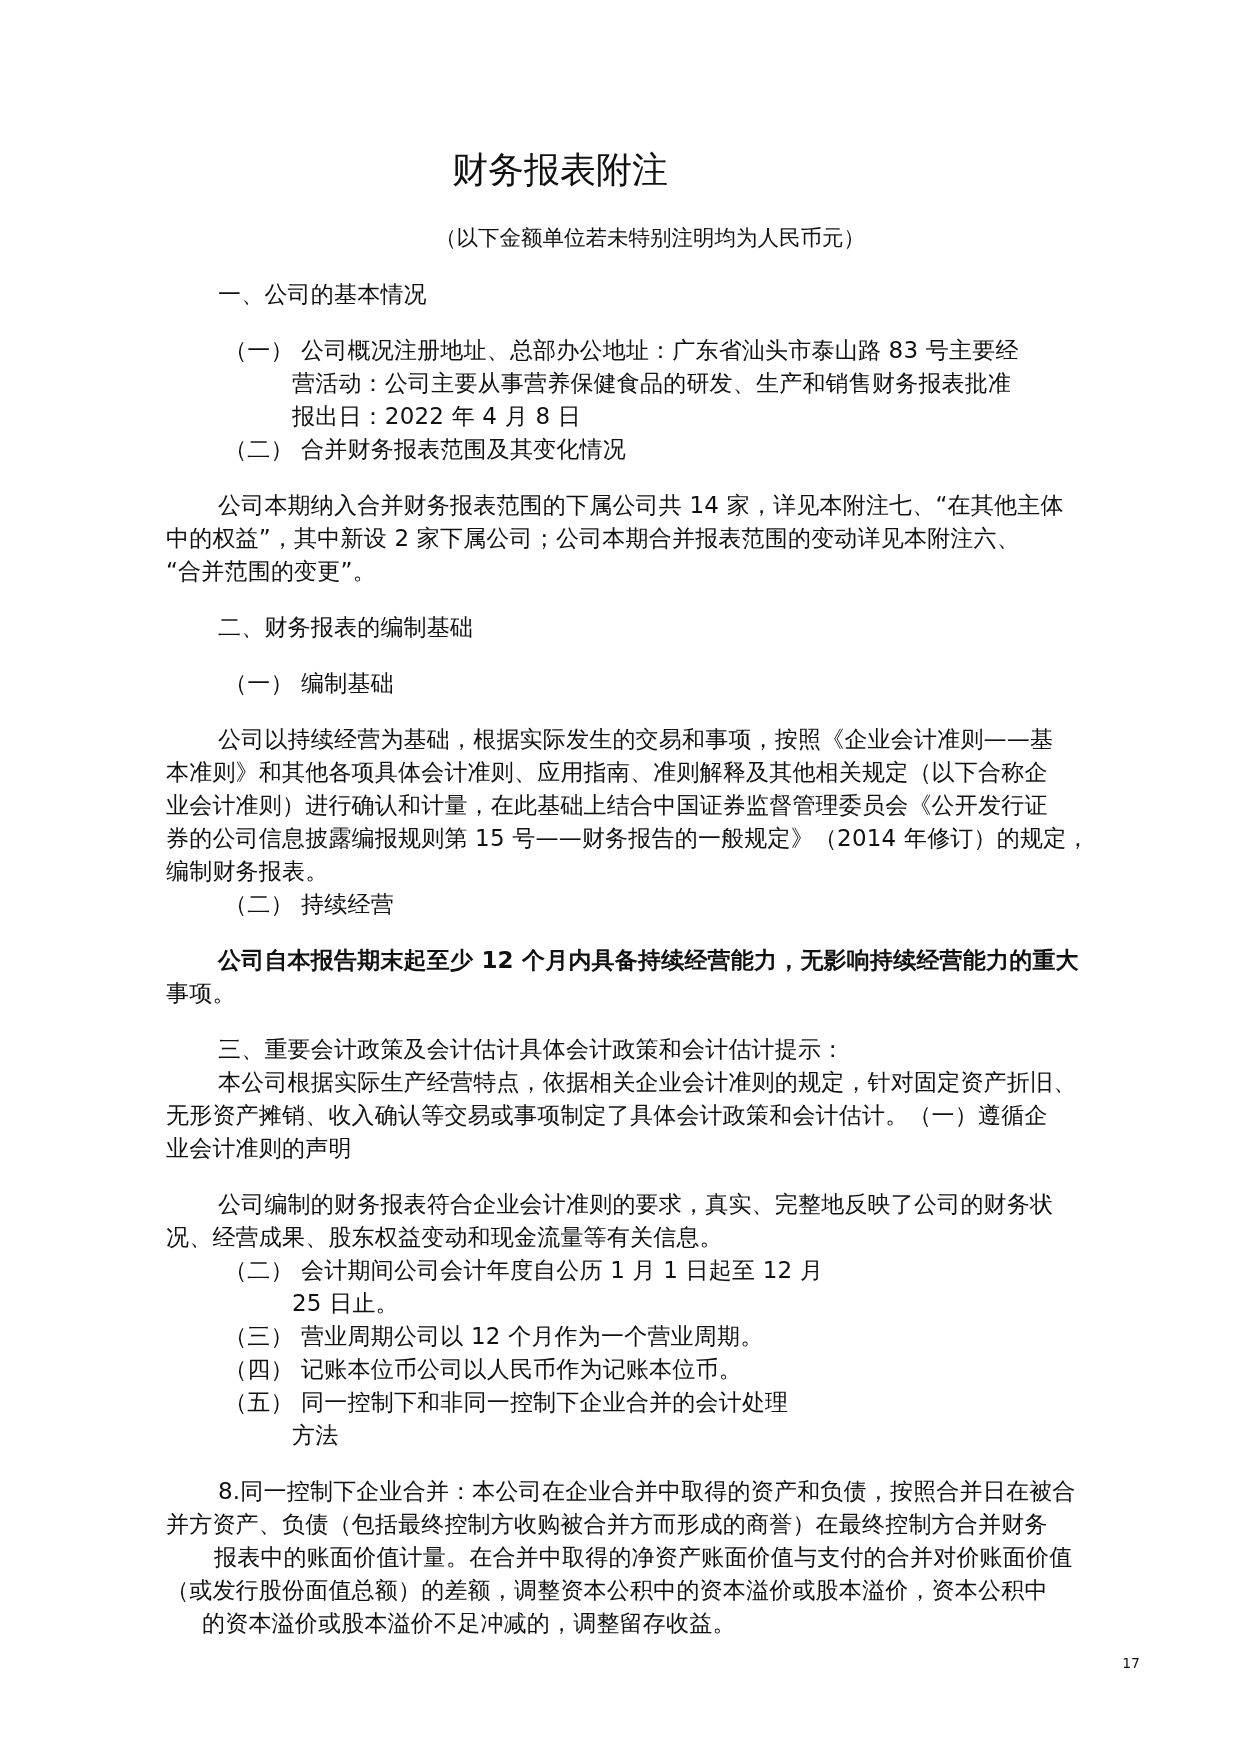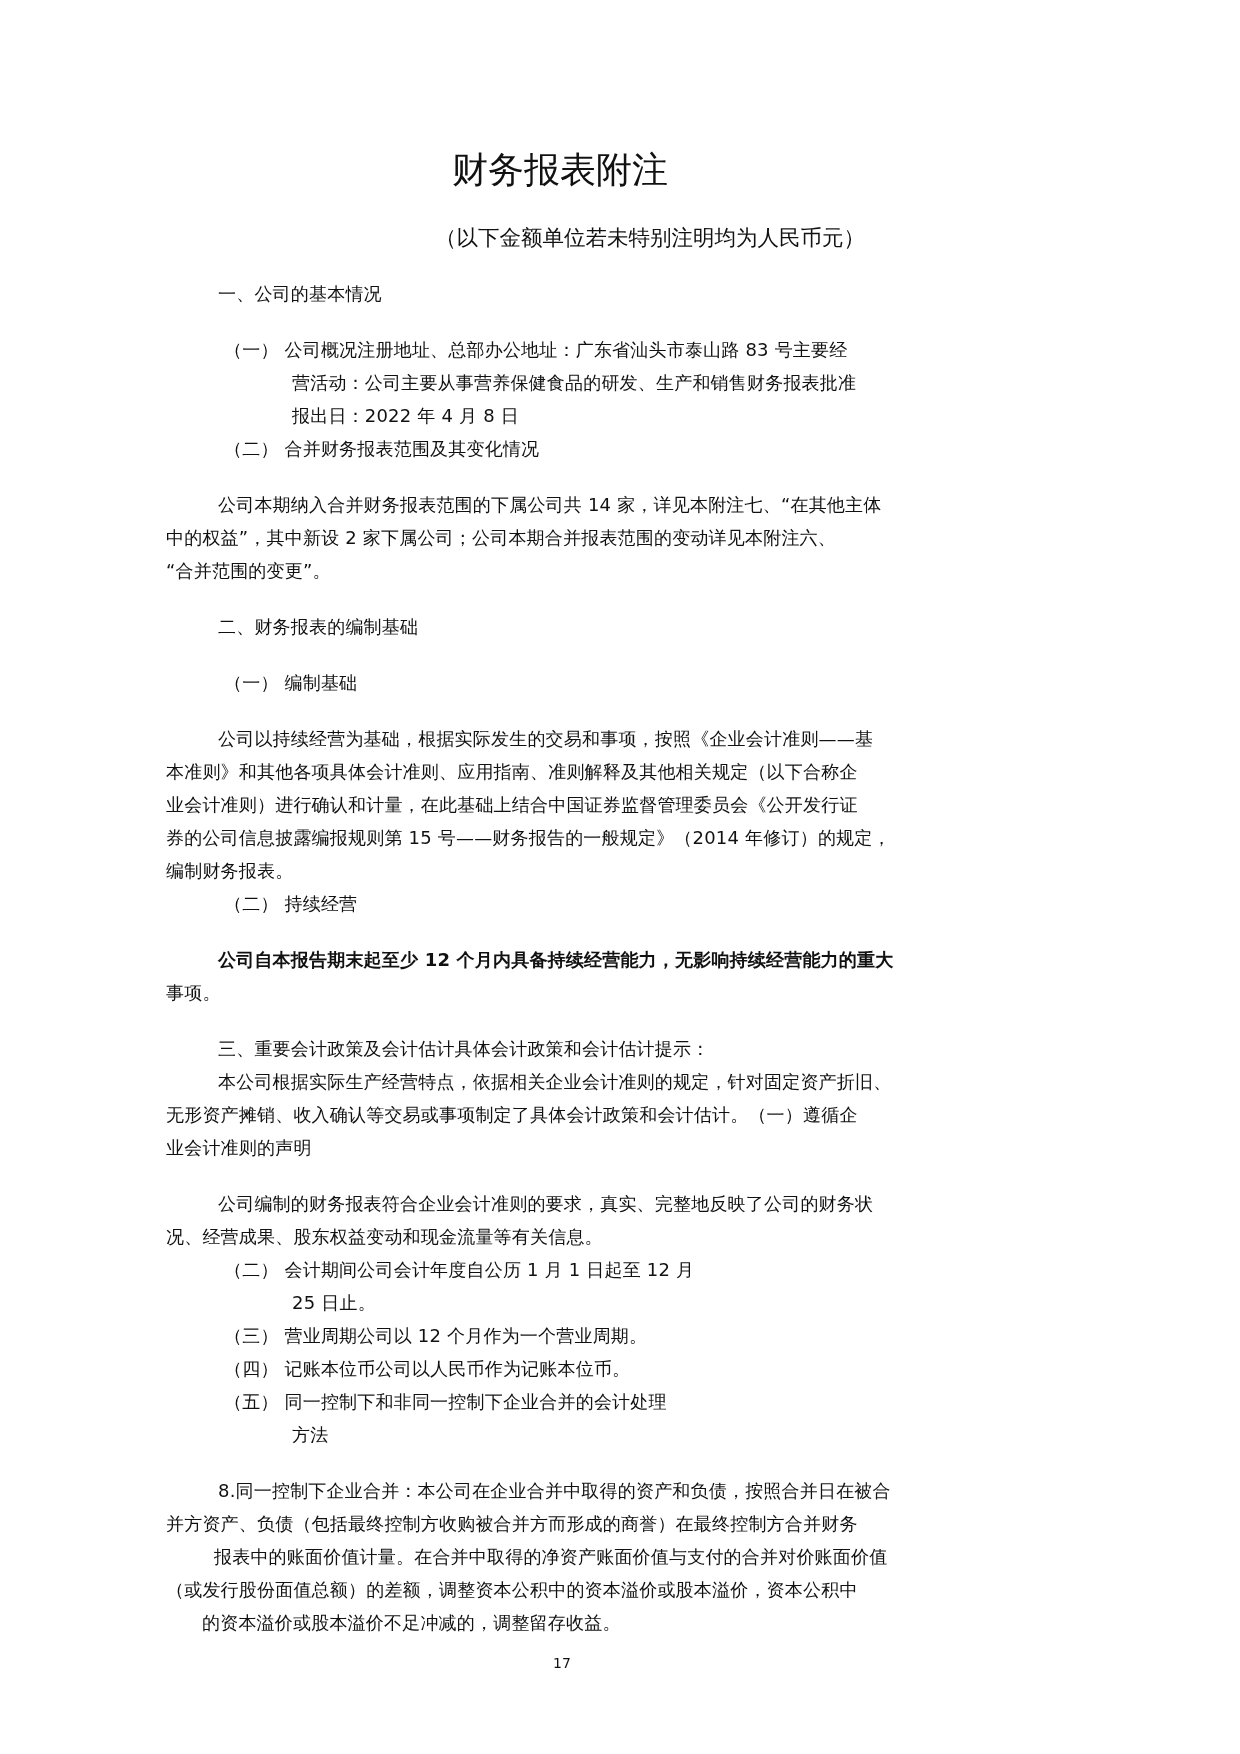--- a/index.html
+++ b/index.html
@@ -1,21 +1,21 @@
 <!DOCTYPE html>
 <html><head>
 <meta charset="utf-8">
 <style>
   html, body { margin: 0; padding: 0; background: #ffffff; }
   body { width: 1240px; height: 1754px; position: relative; overflow: hidden;
          font-family: "DejaVu Sans", "Liberation Sans", sans-serif; color: #111; }
-  .t { position: absolute; font-size: 18px; line-height: 30px; white-space: nowrap; letter-spacing: 0.2px; }
+  .t { position: absolute; font-size: 23px; line-height: 30px; white-space: nowrap; letter-spacing: 0.2px; }
   .title { position: absolute; left: 0; width: 1120px; top: 145px; text-align: center; font-size: 36px; line-height: 50px; }
   .subtitle { position: absolute; left: 0; width: 1240px; top: 223px; text-align: center; font-size: 21.5px; line-height: 30px; padding-left: 60px; box-sizing: border-box; }
-  .pagenum { position: absolute; left: 0; width: 1124px; top: 1655px; text-align: center; font-size: 14px; }
+  .pagenum { position: absolute; left: 16px; width: 1124px; top: 1655px; text-align: right; font-size: 14px; }
 </style>
 </head>
 <body>
 
 <div>
   <div class="title">财务报表附注</div>
   <div class="subtitle">（以下金额单位若未特别注明均为人民币元）</div>
   <div id="body-lines">
       <div class="t" style="left: 218px; top: 279px;">一、公司的基本情况</div>
       <div class="t" style="left: 224px; top: 335px;">（一）  公司概况注册地址、总部办公地址：广东省汕头市泰山路 83 号主要经</div>

